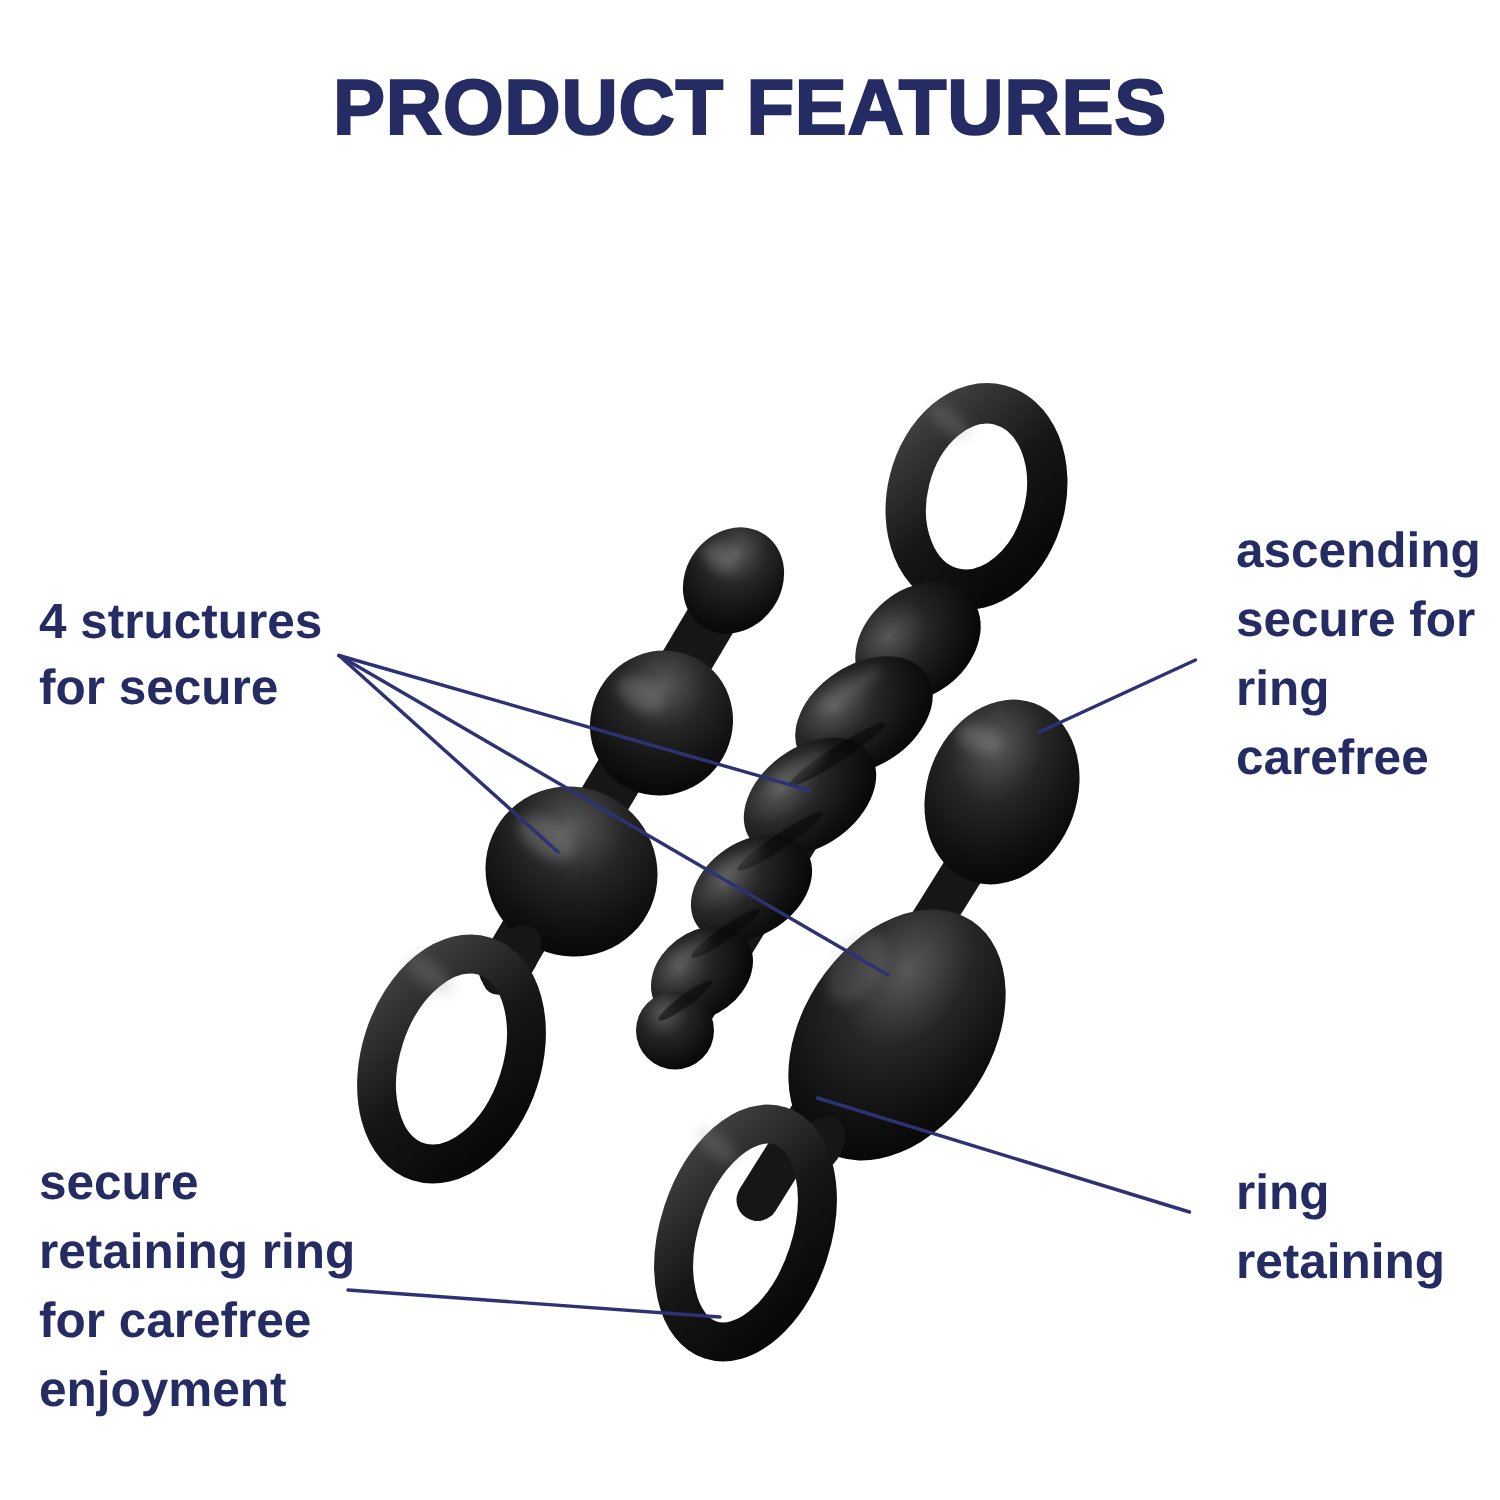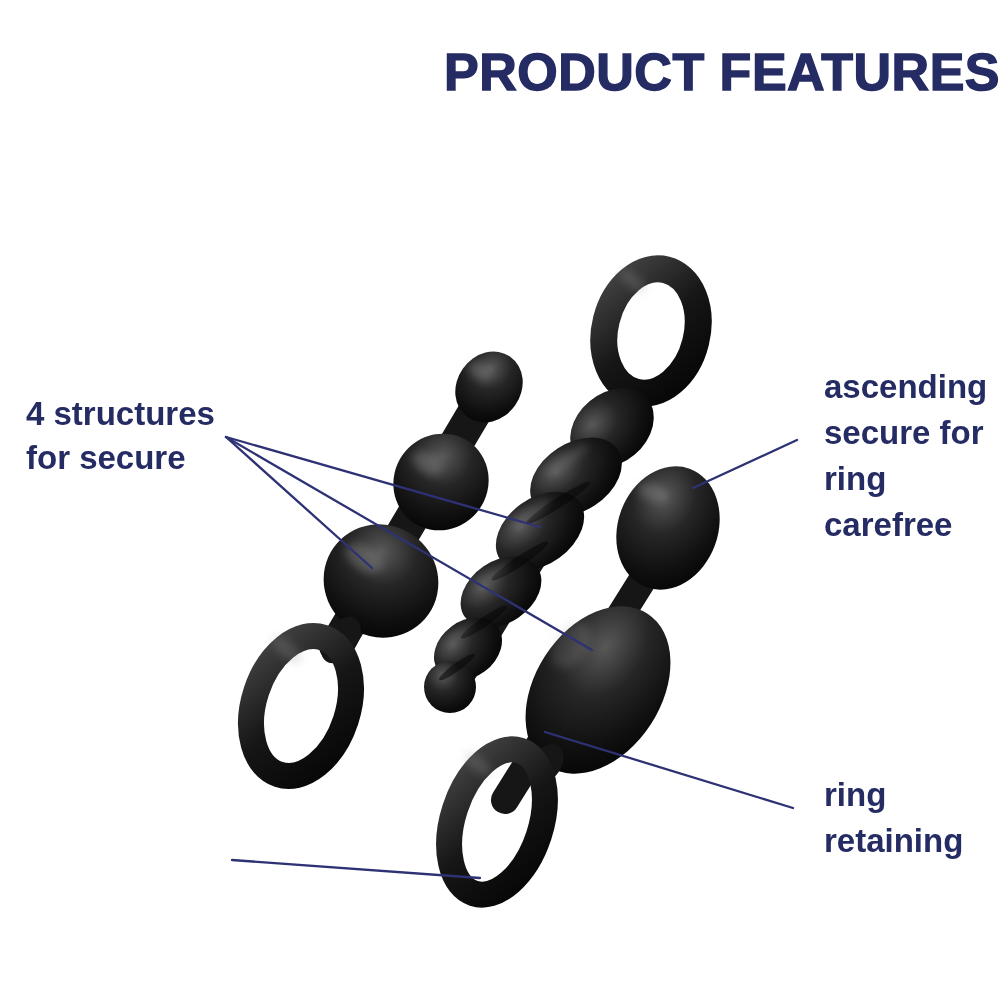--- a/index.html
+++ b/index.html
@@ -9,42 +9,42 @@
     height: 1000px;
     background: #ffffff;
     overflow: hidden;
     font-family: "Liberation Sans", sans-serif;
   }
   .page-title {
     position: absolute;
     top: 42px;
     left: 0;
     width: 1000px;
-    text-align: right;
+    text-align: center;
     font-size: 52px;
     font-weight: 700;
     letter-spacing: 0.5px;
     color: #252b63;
     -webkit-text-stroke: 1.4px #252b63;
   }
   .illustration {
     position: absolute;
     top: 0;
     left: 0;
   }
   .callout {
     position: absolute;
     font-size: 33px;
     font-weight: 700;
     line-height: 46px;
     color: #252b63;
     white-space: nowrap;
   }
   .callout--structures { left: 26px;  top: 392px; line-height: 44px; }
-  .callout--ascending  { left: 824px; top: 364px; }
+  .callout--ascending  { left: 824px; top: 344px; }
   .callout--secure     { left: 26px;  top: 765px; }
   .callout--soft       { left: 824px; top: 772px; }
 </style>
 </head>
 <body>
 
 <div class="canvas">
 
   <div class="page-title">PRODUCT FEATURES</div>
 
@@ -125,19 +125,25 @@
     <div>for secure</div>
   </div>
 
   <div class="callout callout--ascending">
     <div>ascending</div>
     <div>secure for</div>
     <div>ring</div>
     <div>carefree</div>
   </div>
 
+  <div class="callout callout--secure">
+    <div>secure</div>
+    <div>retaining ring</div>
+    <div>for carefree</div>
+    <div>enjoyment</div>
+  </div>
 
   <div class="callout callout--soft">
     <div>ring</div>
     <div>retaining</div>
   </div>
 
 </div>
 
 </body></html>

